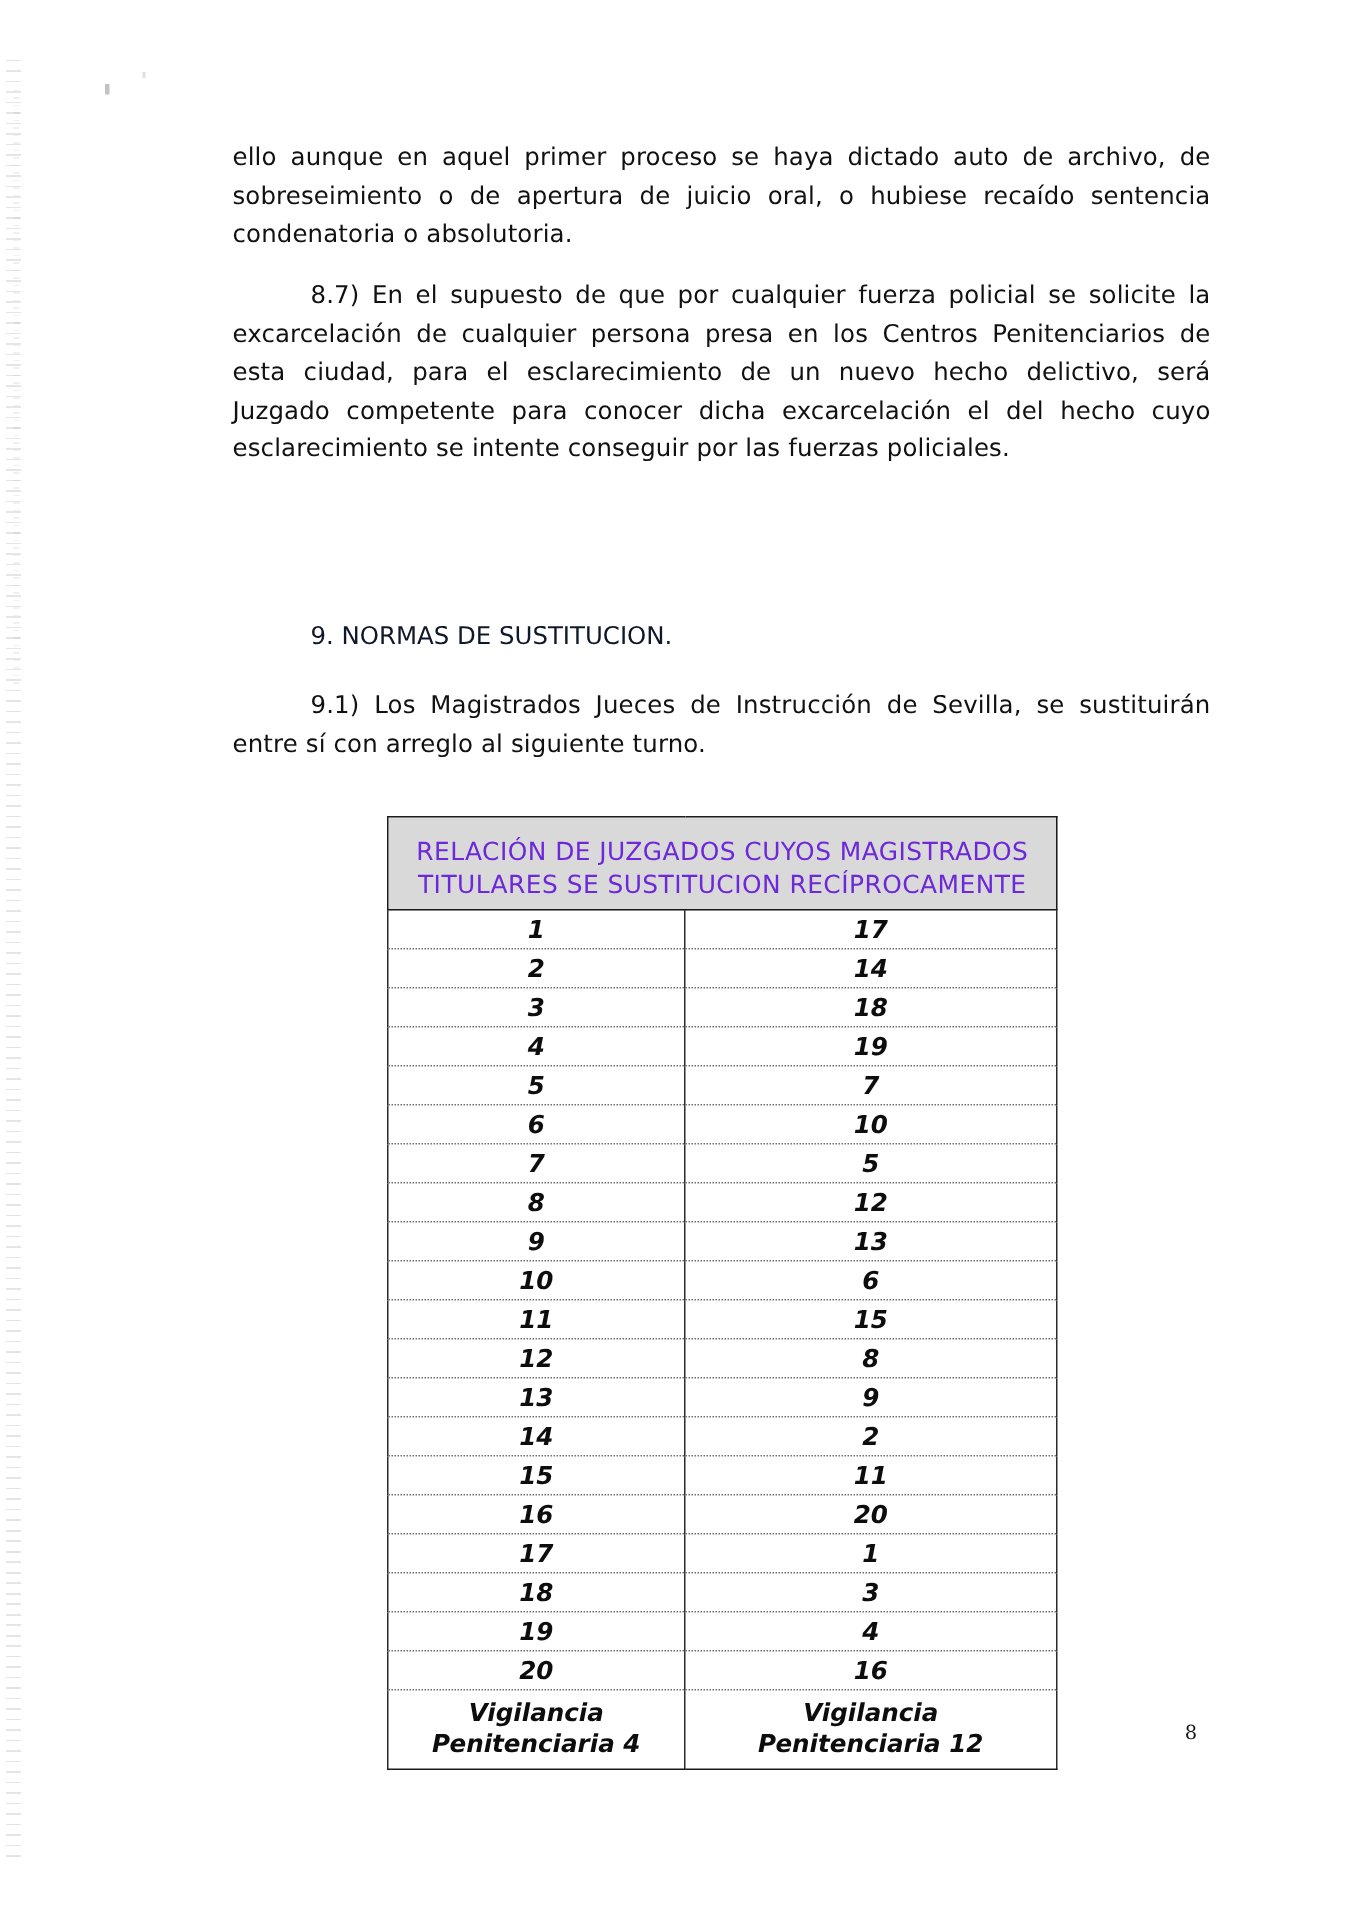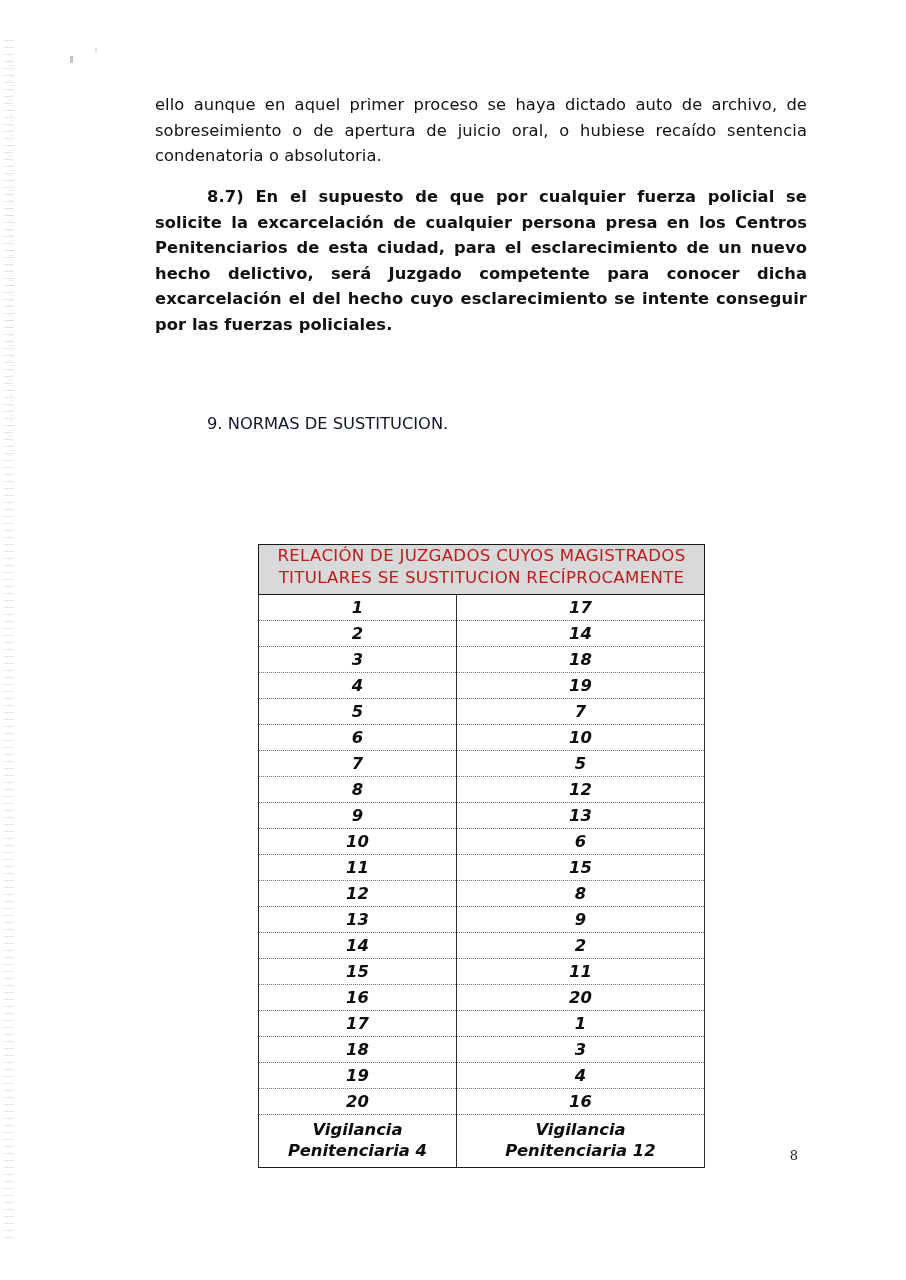--- a/index.html
+++ b/index.html
@@ -60,21 +60,20 @@
     width: 652px;
     font-size: 16.3px;
     line-height: 25.6px;
     color: #111111;
     text-align: justify;
     text-justify: inter-word;
     letter-spacing: 0.1px;
   }
   .body-text.indent {
     text-indent: 52px;
-    font-weight: bold;
   }
   .body-text.noindent-run {
     text-indent: 0;
   }
   .heading {
     position: absolute;
     left: 155px;
     width: 652px;
     font-size: 16.3px;
     line-height: 25.6px;
@@ -96,23 +95,23 @@
   .subs-table col.c1 { width: 198px; }
   .subs-table col.c2 { width: 248px; }
 
   .subs-table th.table-title {
     background: #d9d9d9;
     border: 1.6px solid #1a1a1a;
     font-weight: normal;
     font-size: 16.6px;
     line-height: 22px;
     letter-spacing: 0.3px;
-    color: #b91c1c;
+    color: #6d28d9;
     text-align: center;
-    padding: 0 6px 5px 6px;
+    padding: 12px 6px 5px 6px;
     font-family: "DejaVu Sans", sans-serif;
   }
   .subs-table td {
     border-left: 1.2px solid #2b2b2b;
     border-right: 1.2px solid #2b2b2b;
     border-bottom: 1px dotted #6e6e6e;
     font-style: italic;
     font-weight: bold;
     font-size: 16.4px;
     line-height: 19px;
@@ -157,20 +156,21 @@
   <div class="speck" style="left:70px; top:56px; width:3px; height:7px;"></div>
   <div class="speck" style="left:95px; top:48px; width:2px; height:4px; opacity:.5;"></div>
 
   <div class="body-text noindent-run" style="top:92px;">ello aunque en aquel primer proceso se haya dictado auto de archivo, de sobreseimiento o de apertura de juicio oral, o hubiese recaído sentencia condenatoria o absolutoria.</div>
 
   <div class="body-text indent" style="top:184px;">8.7) En el supuesto de que por cualquier fuerza policial se solicite la excarcelación de cualquier persona presa en los Centros Penitenciarios de esta ciudad, para el esclarecimiento de un nuevo hecho delictivo, será Juzgado competente para conocer dicha excarcelación el del hecho cuyo esclarecimiento se intente conseguir por las fuerzas policiales.</div>
 
 
   <div class="heading" style="top:411px;">9. NORMAS DE SUSTITUCION.</div>
 
+  <div class="body-text indent" style="top:457px;">9.1) Los Magistrados Jueces de Instrucción de Sevilla, se sustituirán entre sí con arreglo al siguiente turno.</div>
 
   <table class="subs-table">
     <colgroup>
       <col class="c1">
       <col class="c2">
     </colgroup>
     <thead>
       <tr>
         <th class="table-title" colspan="2">
           <span>RELACIÓN DE JUZGADOS CUYOS MAGISTRADOS</span><br>

